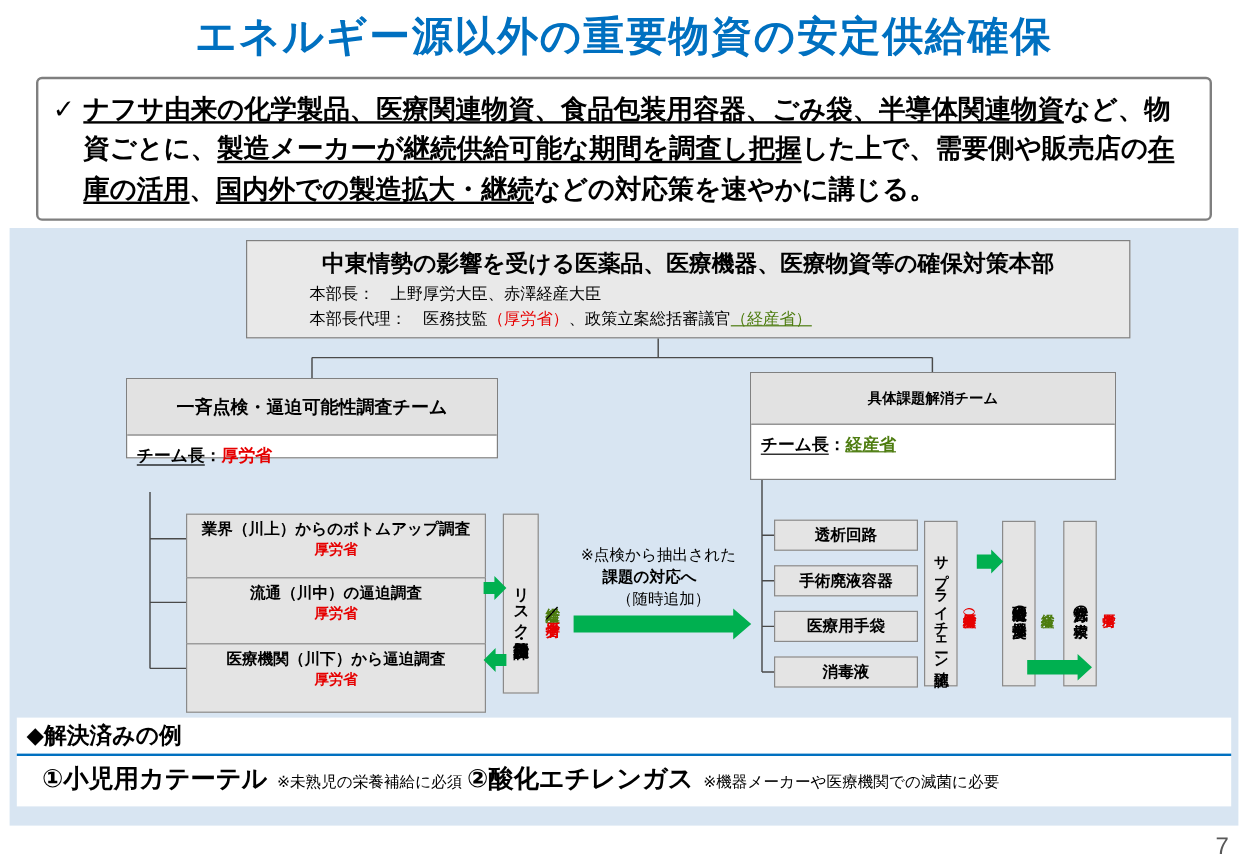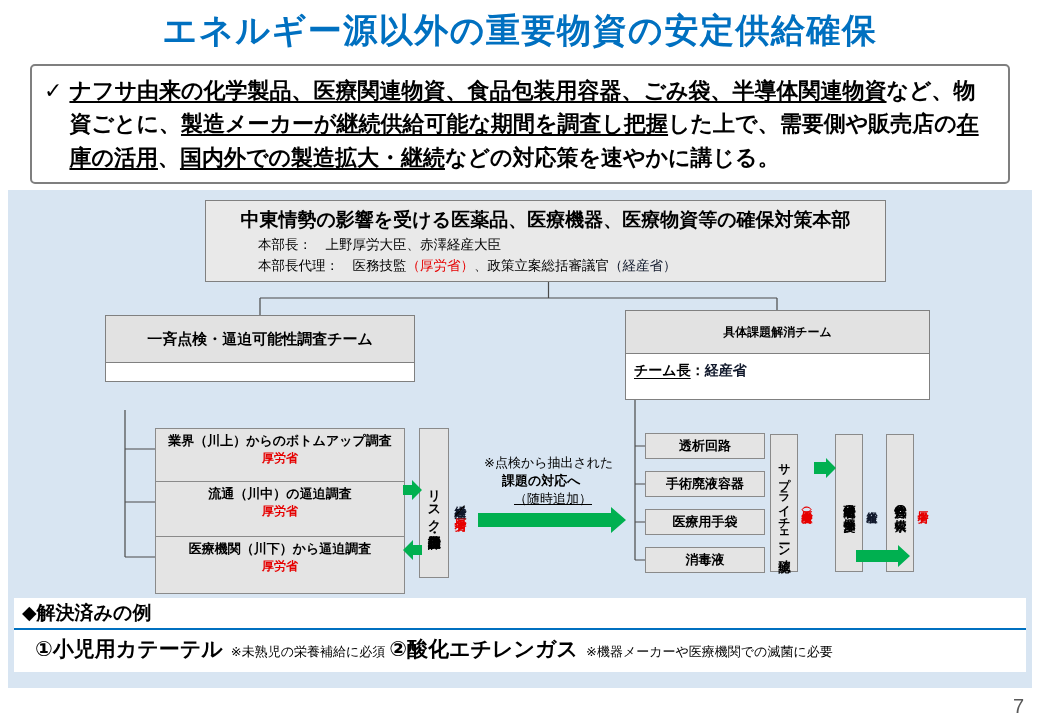--- a/index.html
+++ b/index.html
@@ -9,25 +9,25 @@
 
   .slide-title { position:absolute; top:8px; left:0; width:100%; text-align:center;
     font-weight:bold; font-size:34px; color:#0070C0; letter-spacing:1.5px; }
 
   .summary-box { position:absolute; left:30px; top:64px; width:980px; height:120px;
     border:2px solid #7F7F7F; border-radius:5px; background:#fff; display:flex;
     padding:8px 14px 8px 12px; font-size:22px; font-weight:bold; line-height:1.52; }
   .summary-check { flex:0 0 auto; margin-right:7px; }
   .u { text-decoration:underline; text-underline-offset:3px; }
   .red { color:#E60000; }
-  .teal { color:#0f172a; }
+  .teal { color:#4d7c0f;text-decoration:underline; }
 
   .panel { position:absolute; left:8px; top:190px; width:1024px; height:498px; background:#D8E5F2; }
 
-  .hq-box { position:absolute; left:205px; top:200px; width:681px; height:82px;
+  .hq-box { position:absolute; left:205px; top:200px; width:737px; height:82px;
     background:#E9E9E9; border:1px solid #808080; padding-top:6px; }
   .hq-title { text-align:center; font-weight:bold; font-size:19px; }
   .hq-line { padding-left:52px; font-size:13.5px; margin-top:3px; }
 
   .team-box { position:absolute; background:#fff; border:1px solid #808080; }
   .team-left { left:105px; top:315px; width:310px; height:67px; }
   .team-right { left:625px; top:310px; width:305px; height:90px; }
   .team-header { background:#E2E2E2; border-bottom:1px solid #808080; display:flex;
     align-items:center; justify-content:center; font-weight:bold; }
   .team-left .team-header { height:47px; font-size:15px; }
@@ -43,21 +43,21 @@
   .vtext { writing-mode:vertical-rl; letter-spacing:0; }
 
   .risk-box { position:absolute; left:419px; top:428px; width:30px; height:150px;
     background:#E4E4E4; border:1px solid #8A8A8A; display:flex; align-items:center;
     justify-content:center; font-weight:bold; font-size:13px; }
   .risk-orgs { position:absolute; left:451px; top:428px; width:18px; height:150px;
     display:flex; align-items:center; justify-content:center; font-weight:bold; font-size:12px; }
 
   .note-block { position:absolute; left:484px; top:454px; width:152px; font-size:13px; line-height:18px; }
   .note-l2 { padding-left:18px;font-weight:bold; }
-  .note-l3 { padding-left:30px;text-decoration:underline; }
+  .note-l3 { padding-left:30px; }
 
   .item-box { position:absolute; left:645px; width:120px; height:26px; background:#E4E4E4;
     border:1px solid #8A8A8A; display:flex; align-items:center; justify-content:center;
     font-size:13px; font-weight:bold; }
   .item-1 { top:433px; } .item-2 { top:471px; } .item-3 { top:509px; } .item-4 { top:547px; }
 
   .proc-box { position:absolute; top:434px; width:28px; height:138px; background:#E4E4E4;
     border:1px solid #8A8A8A; display:flex; align-items:center; justify-content:center;
     font-weight:bold; font-size:12px; }
   .proc-1 { left:770px; } .proc-2 { left:835px; } .proc-3 { left:886px; }
@@ -92,20 +92,21 @@
   <div class="panel"></div>
 
   <div class="hq-box">
     <div class="hq-title">中東情勢の影響を受ける医薬品、医療機器、医療物資等の確保対策本部</div>
     <div class="hq-line">本部長：　上野厚労大臣、赤澤経産大臣</div>
     <div class="hq-line"><span>本部長代理：　医務技監</span><span class="red">（厚労省）</span><span>、政策立案総括審議官</span><span class="teal">（経産省）</span></div>
   </div>
 
   <div class="team-box team-left">
     <div class="team-header">一斉点検・逼迫可能性調査チーム</div>
+    <div class="team-body"><span class="u">チーム長</span><span>：</span><span class="red">厚労省</span></div>
   </div>
 
   <div class="team-box team-right">
     <div class="team-header">具体課題解消チーム</div>
     <div class="team-body"><span class="u">チーム長</span><span>：</span><span class="teal">経産省</span></div>
   </div>
 
   <div class="survey-box survey-1">
     <div class="survey-title">業界（川上）からのボトムアップ調査</div>
     <div class="survey-org red">厚労省</div>

